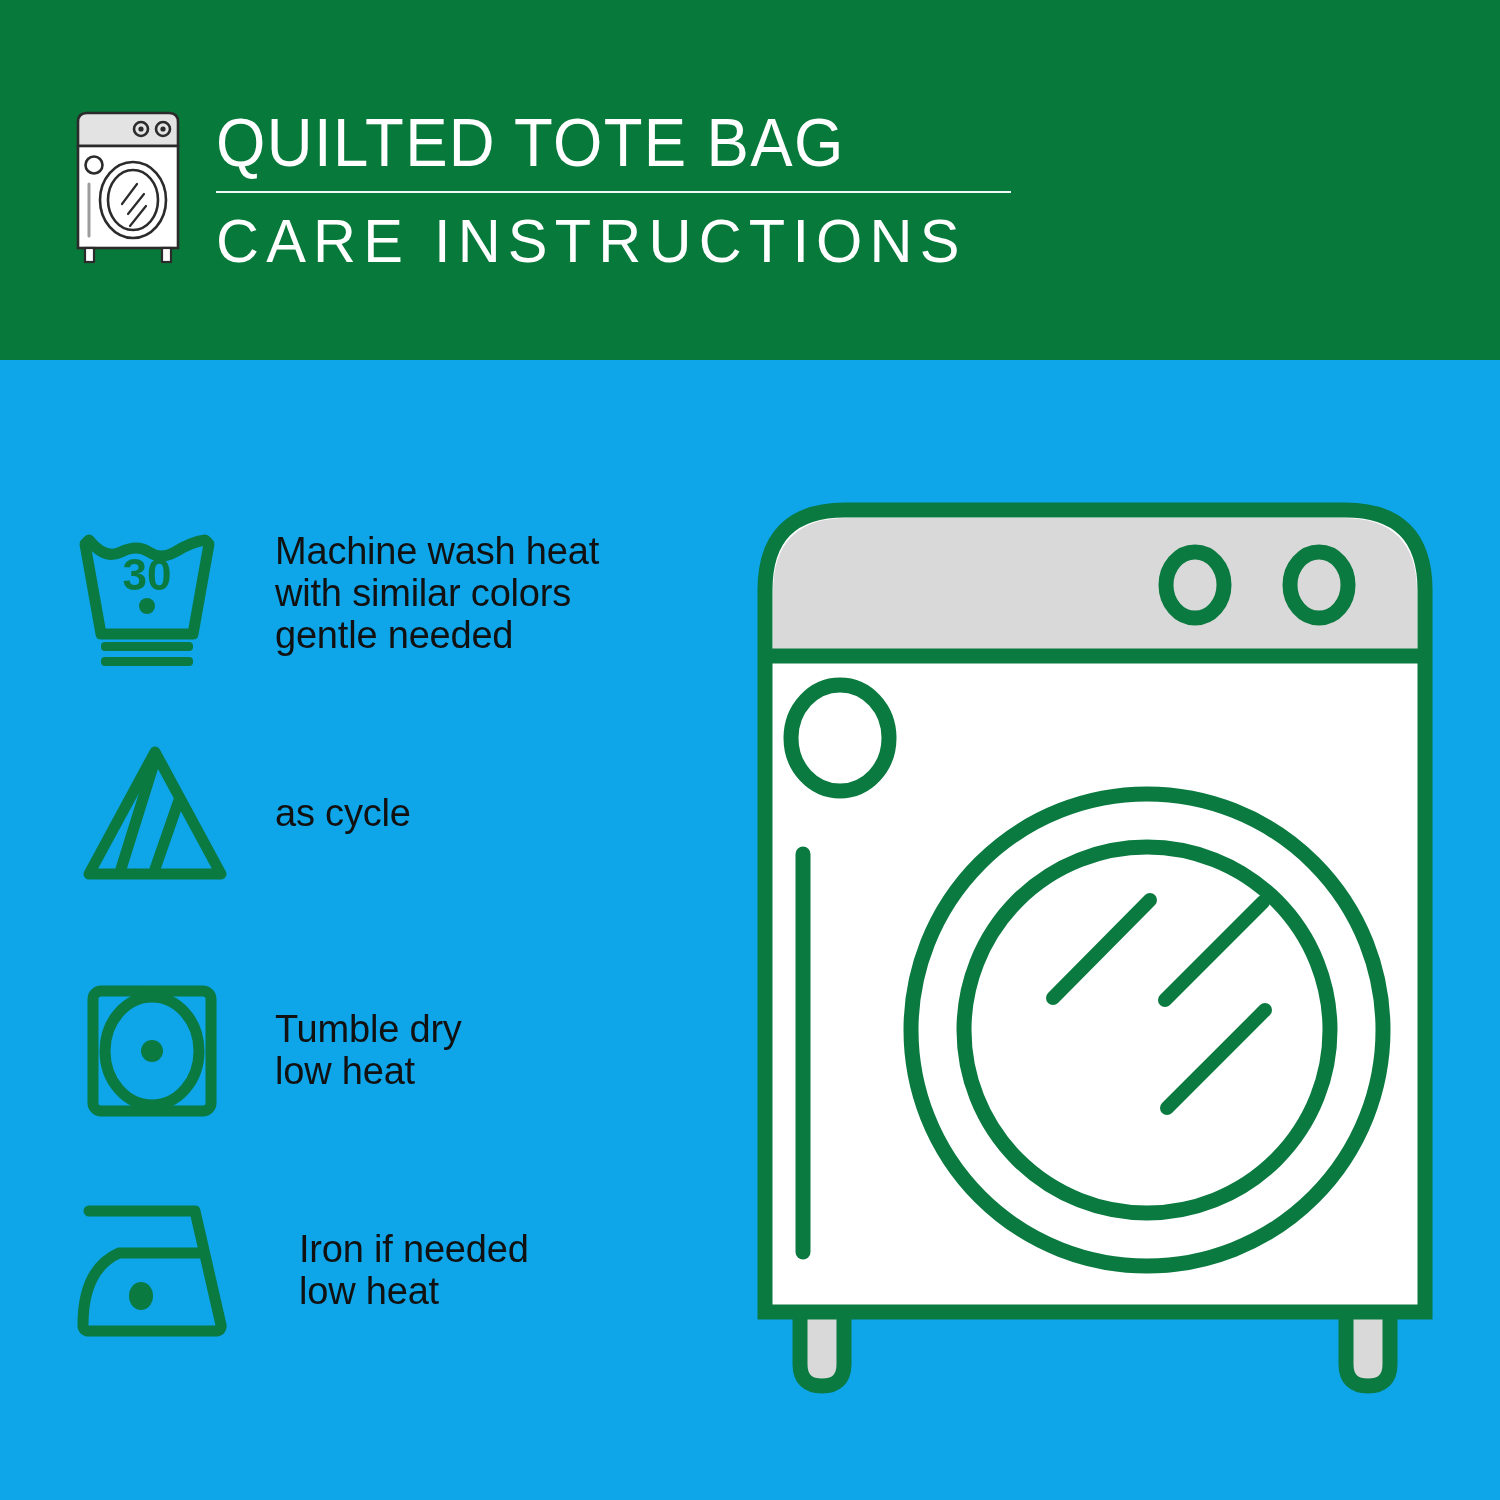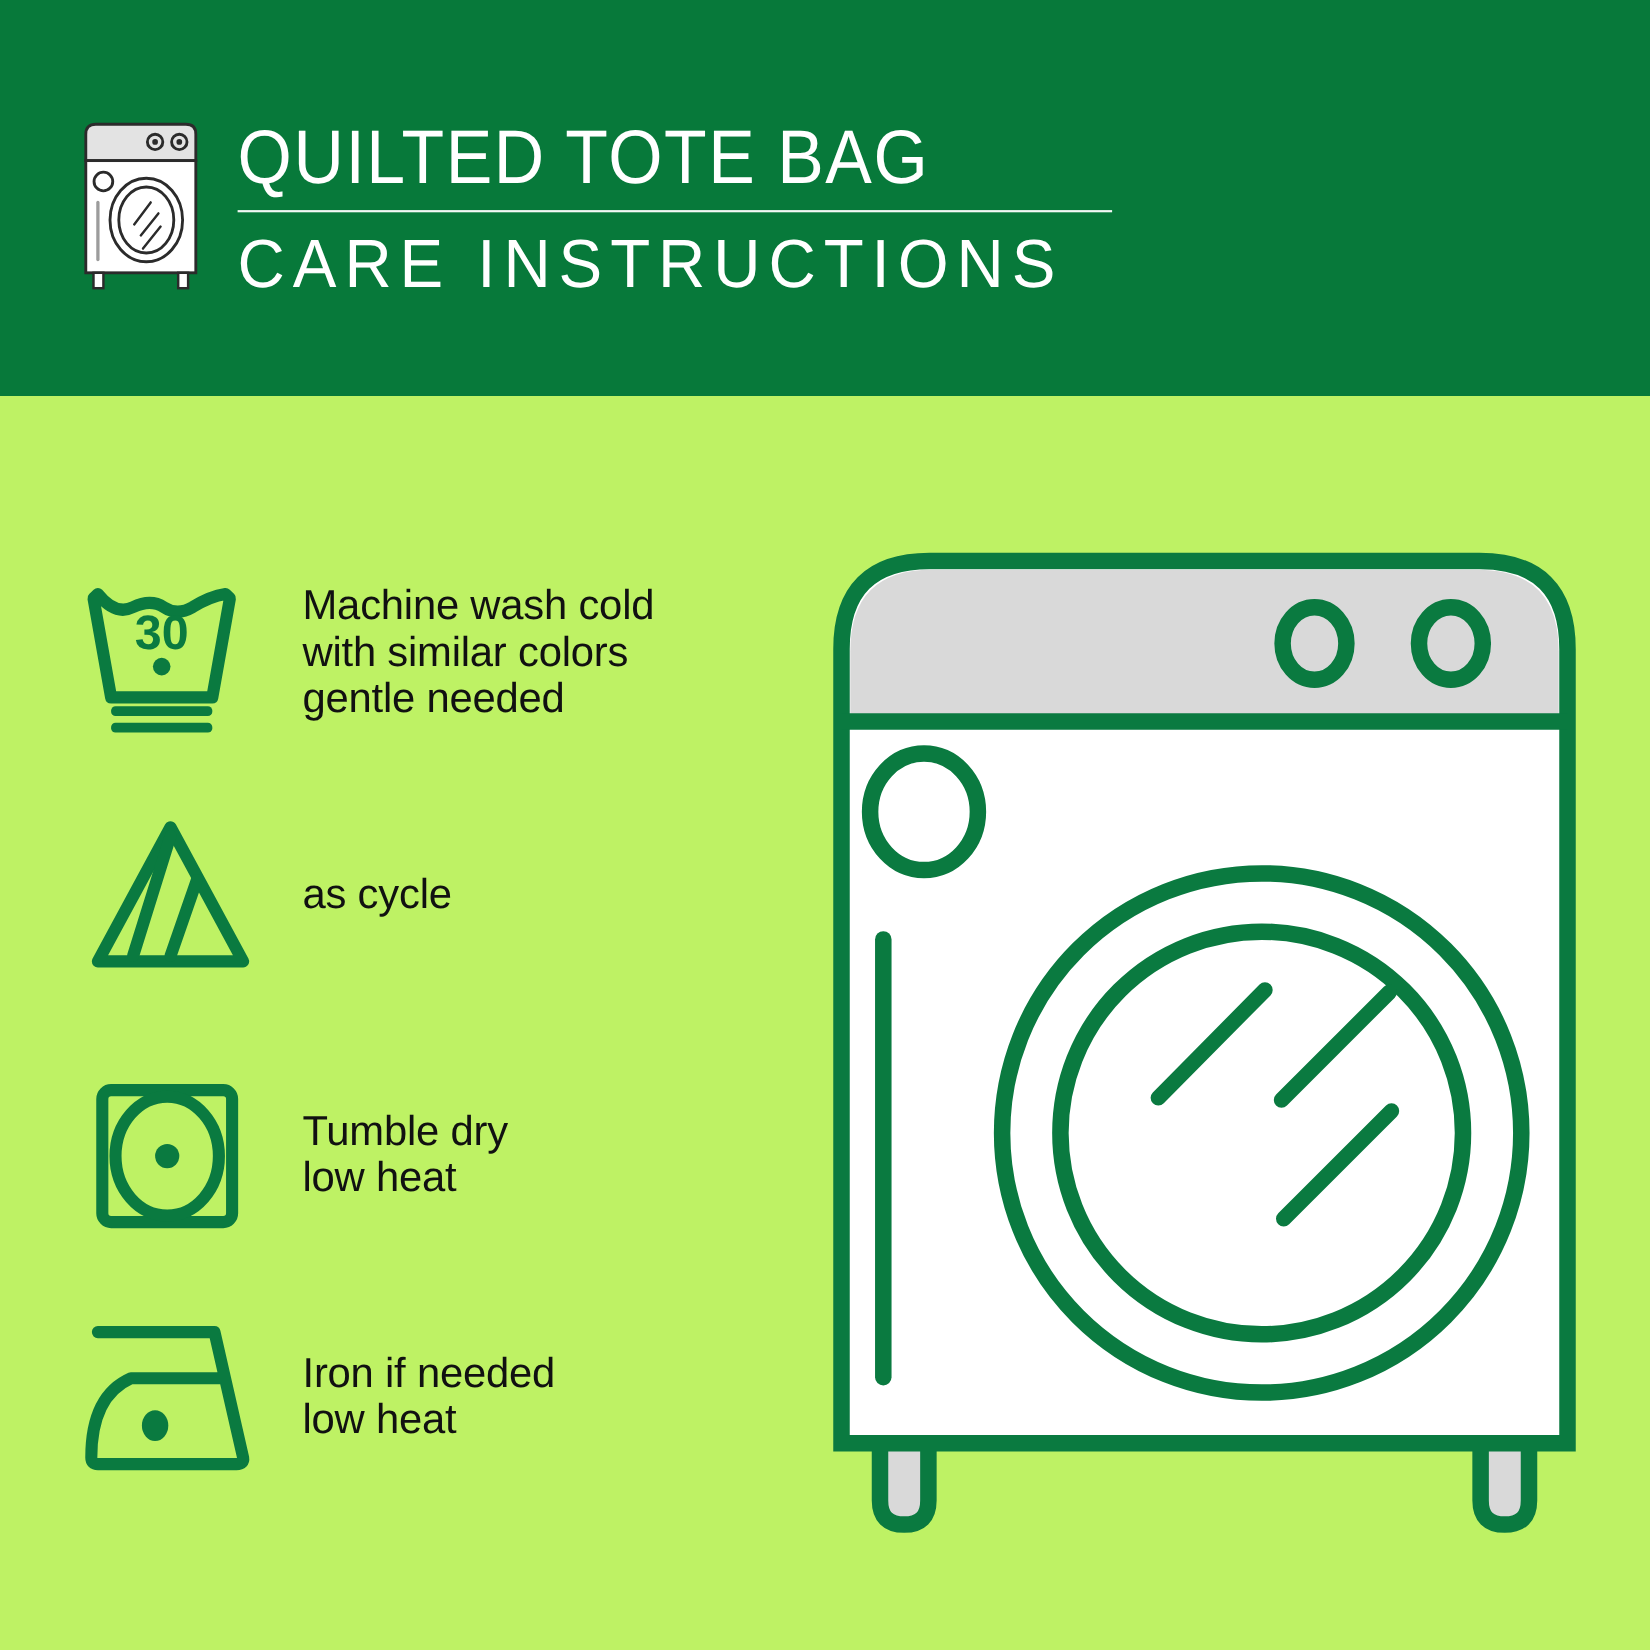--- a/index.html
+++ b/index.html
@@ -10,21 +10,21 @@
   body {
     width: 1500px;
     height: 1500px;
     font-family: "Liberation Sans", sans-serif;
     overflow: hidden;
   }
   .page {
     position: relative;
     width: 1500px;
     height: 1500px;
-    background: #bef264;
+    background: #0ea5e9;
   }
 
   
   .banner {
     position: absolute;
     left: 0; top: 0;
     width: 1500px;
     height: 360px;
     background: #07793A;
   }
@@ -83,21 +83,21 @@
   .care-row {
     position: absolute;
     left: 72px;
     width: 630px;
     display: flex;
     align-items: center;
   }
   .care-row.r0 { top: 158px; }
   .care-row.r1 { top: 378px; }
   .care-row.r2 { top: 615px; }
-  .care-row.r3 { top: 835px; }
+  .care-row.r3 { top: 835px; gap: 24px; }
 
   .care-symbol {
     width: 165px;
     min-width: 165px;
     height: 150px;
     display: flex;
     align-items: center;
     justify-content: center;
   }
   .care-text {
@@ -168,21 +168,21 @@
         <svg viewBox="0 0 160 150" width="160" height="150" aria-hidden="true">
           <path d="M10 26 L14 22 Q30 42 46 34 Q62 26 74 34 Q86 42 100 34 Q116 24 130 22 L134 26
                    L118 116 L26 116 Z" fill="none" stroke="#0A7A40" stroke-width="11" stroke-linejoin="round" stroke-linecap="round"></path>
           <text x="72" y="72" text-anchor="middle" font-family="Liberation Sans, sans-serif" font-size="44" font-weight="700" fill="#0A7A40">30</text>
           <circle cx="72" cy="88" r="8" fill="#0A7A40"></circle>
           <rect x="26" y="124" width="92" height="9" rx="4" fill="#0A7A40"></rect>
           <rect x="26" y="139" width="92" height="9" rx="4" fill="#0A7A40"></rect>
         </svg>
       </div>
       <div class="care-text">
-        <div>Machine wash cold</div>
+        <div>Machine wash heat</div>
         <div>with similar colors</div>
         <div>gentle needed</div>
       </div>
     </div>
 
     <div class="care-row r1">
       <div class="care-symbol">
         <svg viewBox="0 0 160 150" width="160" height="150" aria-hidden="true">
           <path d="M80 14 L146 136 L14 136 Z" fill="none" stroke="#0A7A40" stroke-width="11" stroke-linejoin="round"></path>
           <line x1="80" y1="22" x2="46" y2="131" stroke="#0A7A40" stroke-width="11" stroke-linecap="round"></line>

